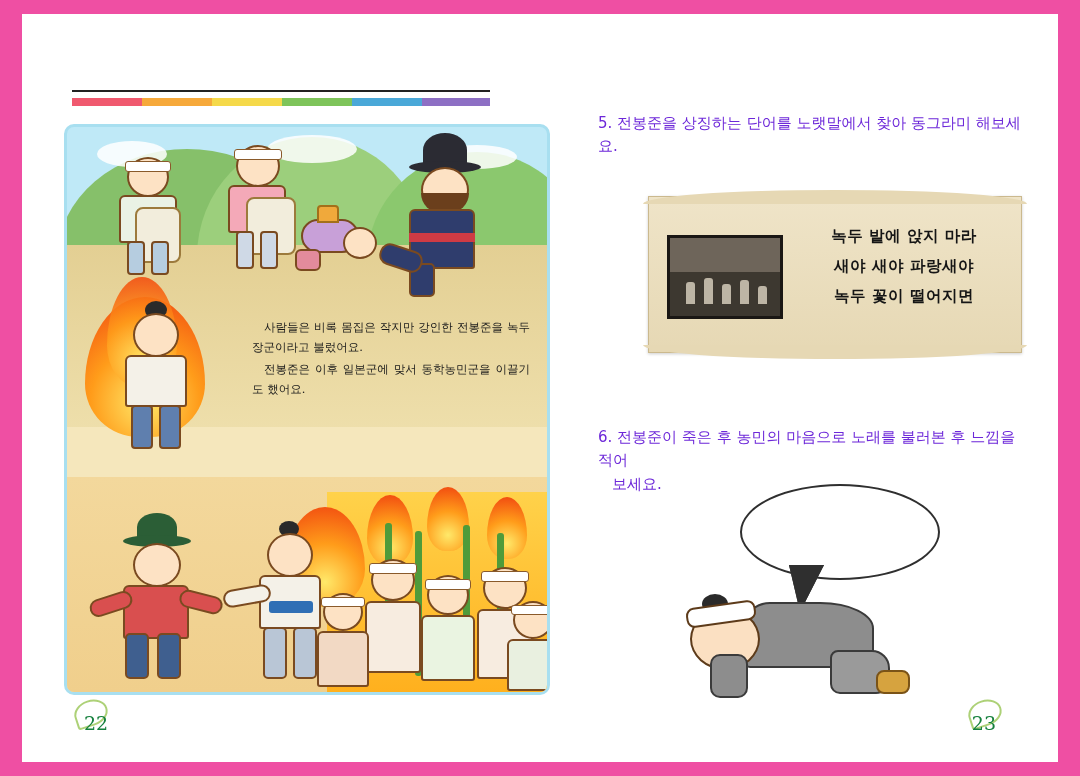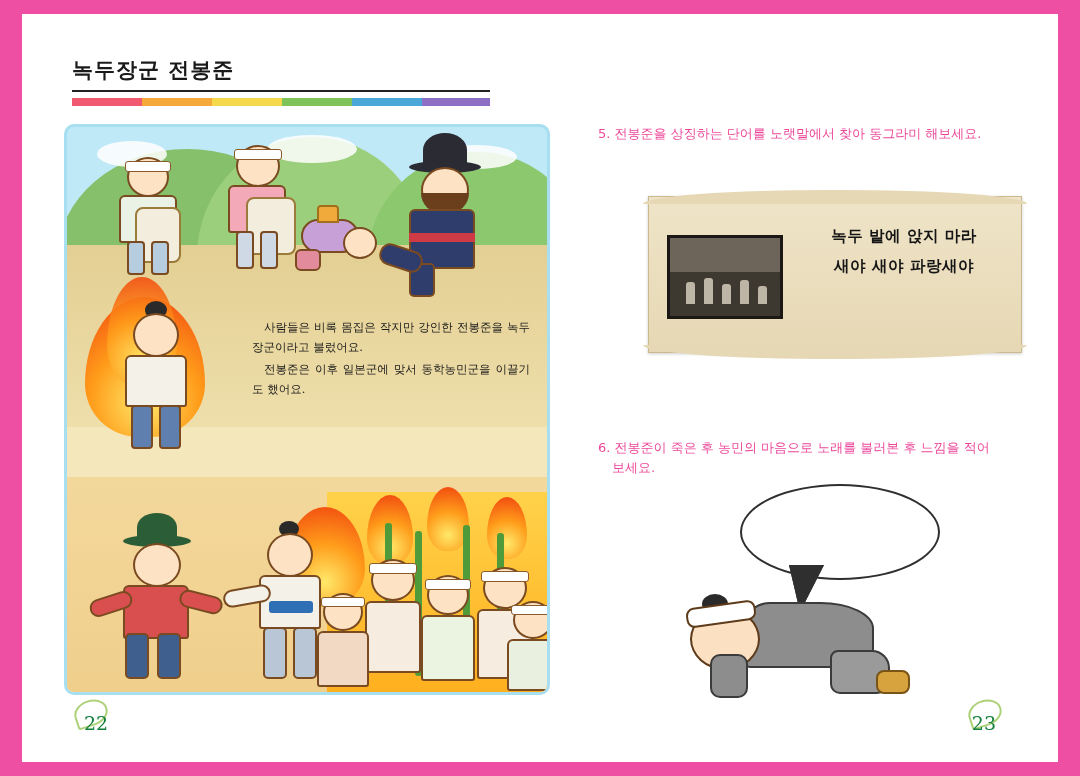--- a/index.html
+++ b/index.html
@@ -218,24 +218,23 @@
   .right-page {
     position: absolute;
     left: 518px;
     top: 0;
     width: 518px;
     height: 748px;
   }
   .q-text {
     position: absolute;
     font-family: "DejaVu Sans", "Liberation Sans", sans-serif;
-    font-size: 13px;
-    color: #ec4899;
+    font-size: 15px;
+    color: #6d28d9;
     line-height: 1.55;
-    margin-top: 12px;
   }
   .q5 { left: 58px; top: 98px; width: 440px; }
   .q6 { left: 58px; top: 412px; width: 430px; }
   .q6 .indent { display: block; padding-left: 14px; }
 
   .scroll-card {
     position: absolute;
     left: 108px;
     top: 182px;
     width: 372px;
@@ -382,23 +381,20 @@
     border-radius: 8px;
   }
 </style>
 </head>
 <body>
 
 <div class="page-frame">
 
   <div class="left-page">
 
-    <div class="title-wrap">
-      <div class="chapter-title">녹두장군 전봉준</div>
-    </div>
     <div class="title-underline"></div>
     <div class="title-rule" style="position:absolute;left:50px;top:84px;">
       <span style="width:70px;background:#f0596f"></span>
       <span style="width:70px;background:#f6a93b"></span>
       <span style="width:70px;background:#f5d94a"></span>
       <span style="width:70px;background:#7ec45a"></span>
       <span style="width:70px;background:#4aa8d8"></span>
       <span style="width:68px;background:#8d6fc4"></span>
     </div>
 
@@ -542,20 +538,21 @@
         <div class="ph-ground"></div>
         <div class="ph-fig" style="left:16px;"></div>
         <div class="ph-fig" style="left:34px;height:26px;"></div>
         <div class="ph-fig" style="left:52px;height:20px;"></div>
         <div class="ph-fig" style="left:70px;height:24px;"></div>
         <div class="ph-fig" style="left:88px;height:18px;"></div>
       </div>
       <div class="song">
         <div>녹두 밭에 앉지 마라</div>
         <div>새야 새야 파랑새야</div>
+        <div>녹두 꽃이 떨어지면</div>
       </div>
     </div>
 
     <div class="q-text q6">
       <span>6.</span>
       <span>전봉준이 죽은 후 농민의 마음으로 노래를 불러본 후 느낌을 적어</span>
       <span class="indent">보세요.</span>
     </div>
 
     <div class="speech-bubble"></div>

